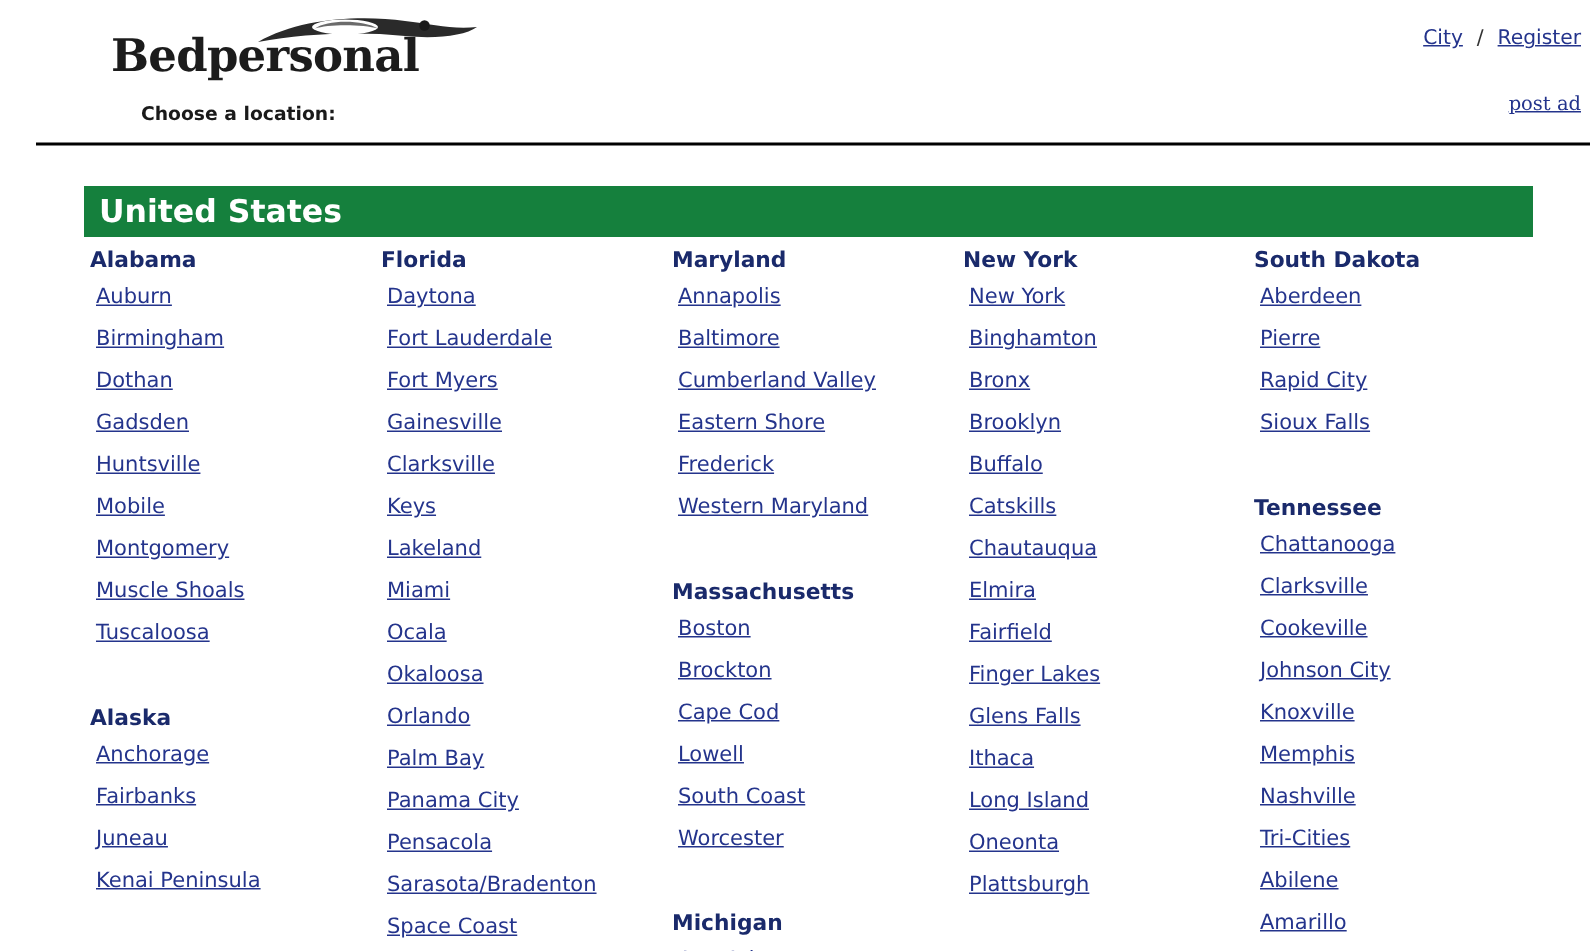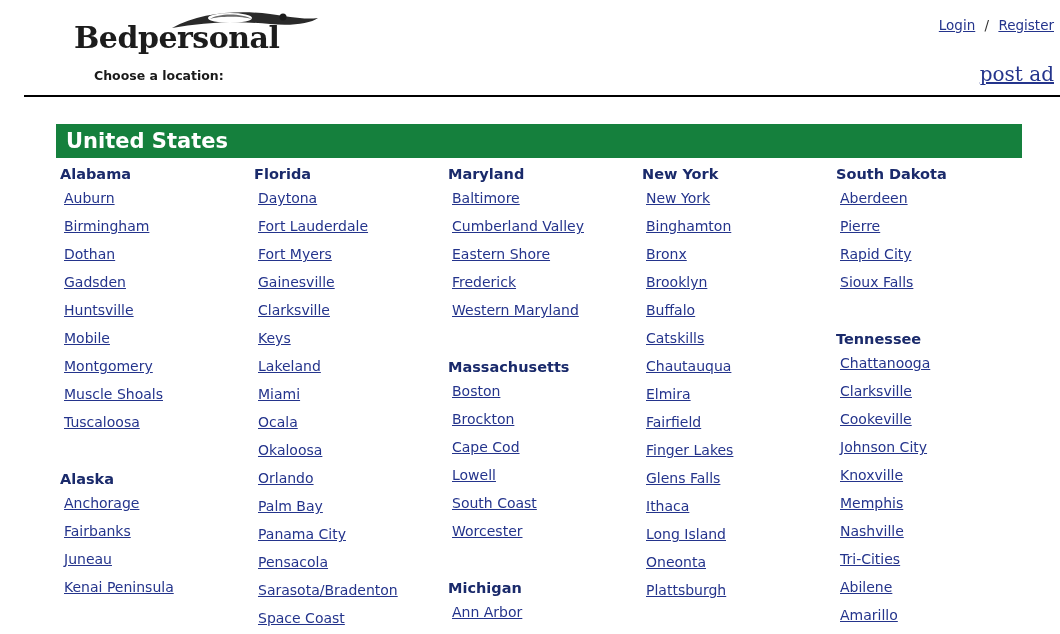--- a/index.html
+++ b/index.html
@@ -78,21 +78,21 @@
     top: 6px;
     font-size: 12.5px;
     font-weight: bold;
     color: #1a1a1a;
     margin-left: 20px;
   }
   .postad {
     position: absolute;
     right: 30px;
     top: 0px;
-    font-size: 20px;
+    font-size: 13px;
     color: #24348c;
     text-decoration: underline;
     font-family: "DejaVu Serif", serif;
   }
 
   
   .banner {
     position: absolute;
     left: 56px;
     top: 124px;
@@ -151,21 +151,21 @@
     <div class="logo">
       <svg class="logo-swoosh" viewBox="0 0 150 26">
         <path d="M2 20 C 30 4, 70 2, 100 6 C 118 8, 132 12, 148 10 C 140 16, 120 18, 100 16 C 70 13, 34 14, 2 20 Z" fill="#2a2a2a"></path>
         <ellipse cx="60" cy="10" rx="22" ry="5" fill="#ffffff"></ellipse>
         <path d="M40 11 C 48 5, 72 5, 82 11 C 72 8, 48 8, 40 11 Z" fill="#6b6b6b"></path>
         <circle cx="113" cy="9" r="3.5" fill="#1a1a1a"></circle>
       </svg>
       <div class="logo-text">Bedpersonal</div>
     </div>
     <div class="auth">
-      <a href="#">Login</a>
+      <a href="#">City</a>
       <span class="sep">/</span>
       <a href="#">Register</a>
     </div>
   </div>
 
   <div class="locbar">
     <div class="locbar-label">Choose a location:</div>
     <a class="postad" href="#">post ad</a>
   </div>
 
@@ -205,20 +205,21 @@
         <a class="city" href="#">Okaloosa</a>
         <a class="city" href="#">Orlando</a>
         <a class="city" href="#">Palm Bay</a>
         <a class="city" href="#">Panama City</a>
         <a class="city" href="#">Pensacola</a>
         <a class="city" href="#">Sarasota/Bradenton</a>
         <a class="city" href="#">Space Coast</a>
       </div>
       <div class="col">
         <div class="state first">Maryland</div>
+        <a class="city" href="#">Annapolis</a>
         <a class="city" href="#">Baltimore</a>
         <a class="city" href="#">Cumberland Valley</a>
         <a class="city" href="#">Eastern Shore</a>
         <a class="city" href="#">Frederick</a>
         <a class="city" href="#">Western Maryland</a>
         <div class="state spaced">Massachusetts</div>
         <a class="city" href="#">Boston</a>
         <a class="city" href="#">Brockton</a>
         <a class="city" href="#">Cape Cod</a>
         <a class="city" href="#">Lowell</a>

